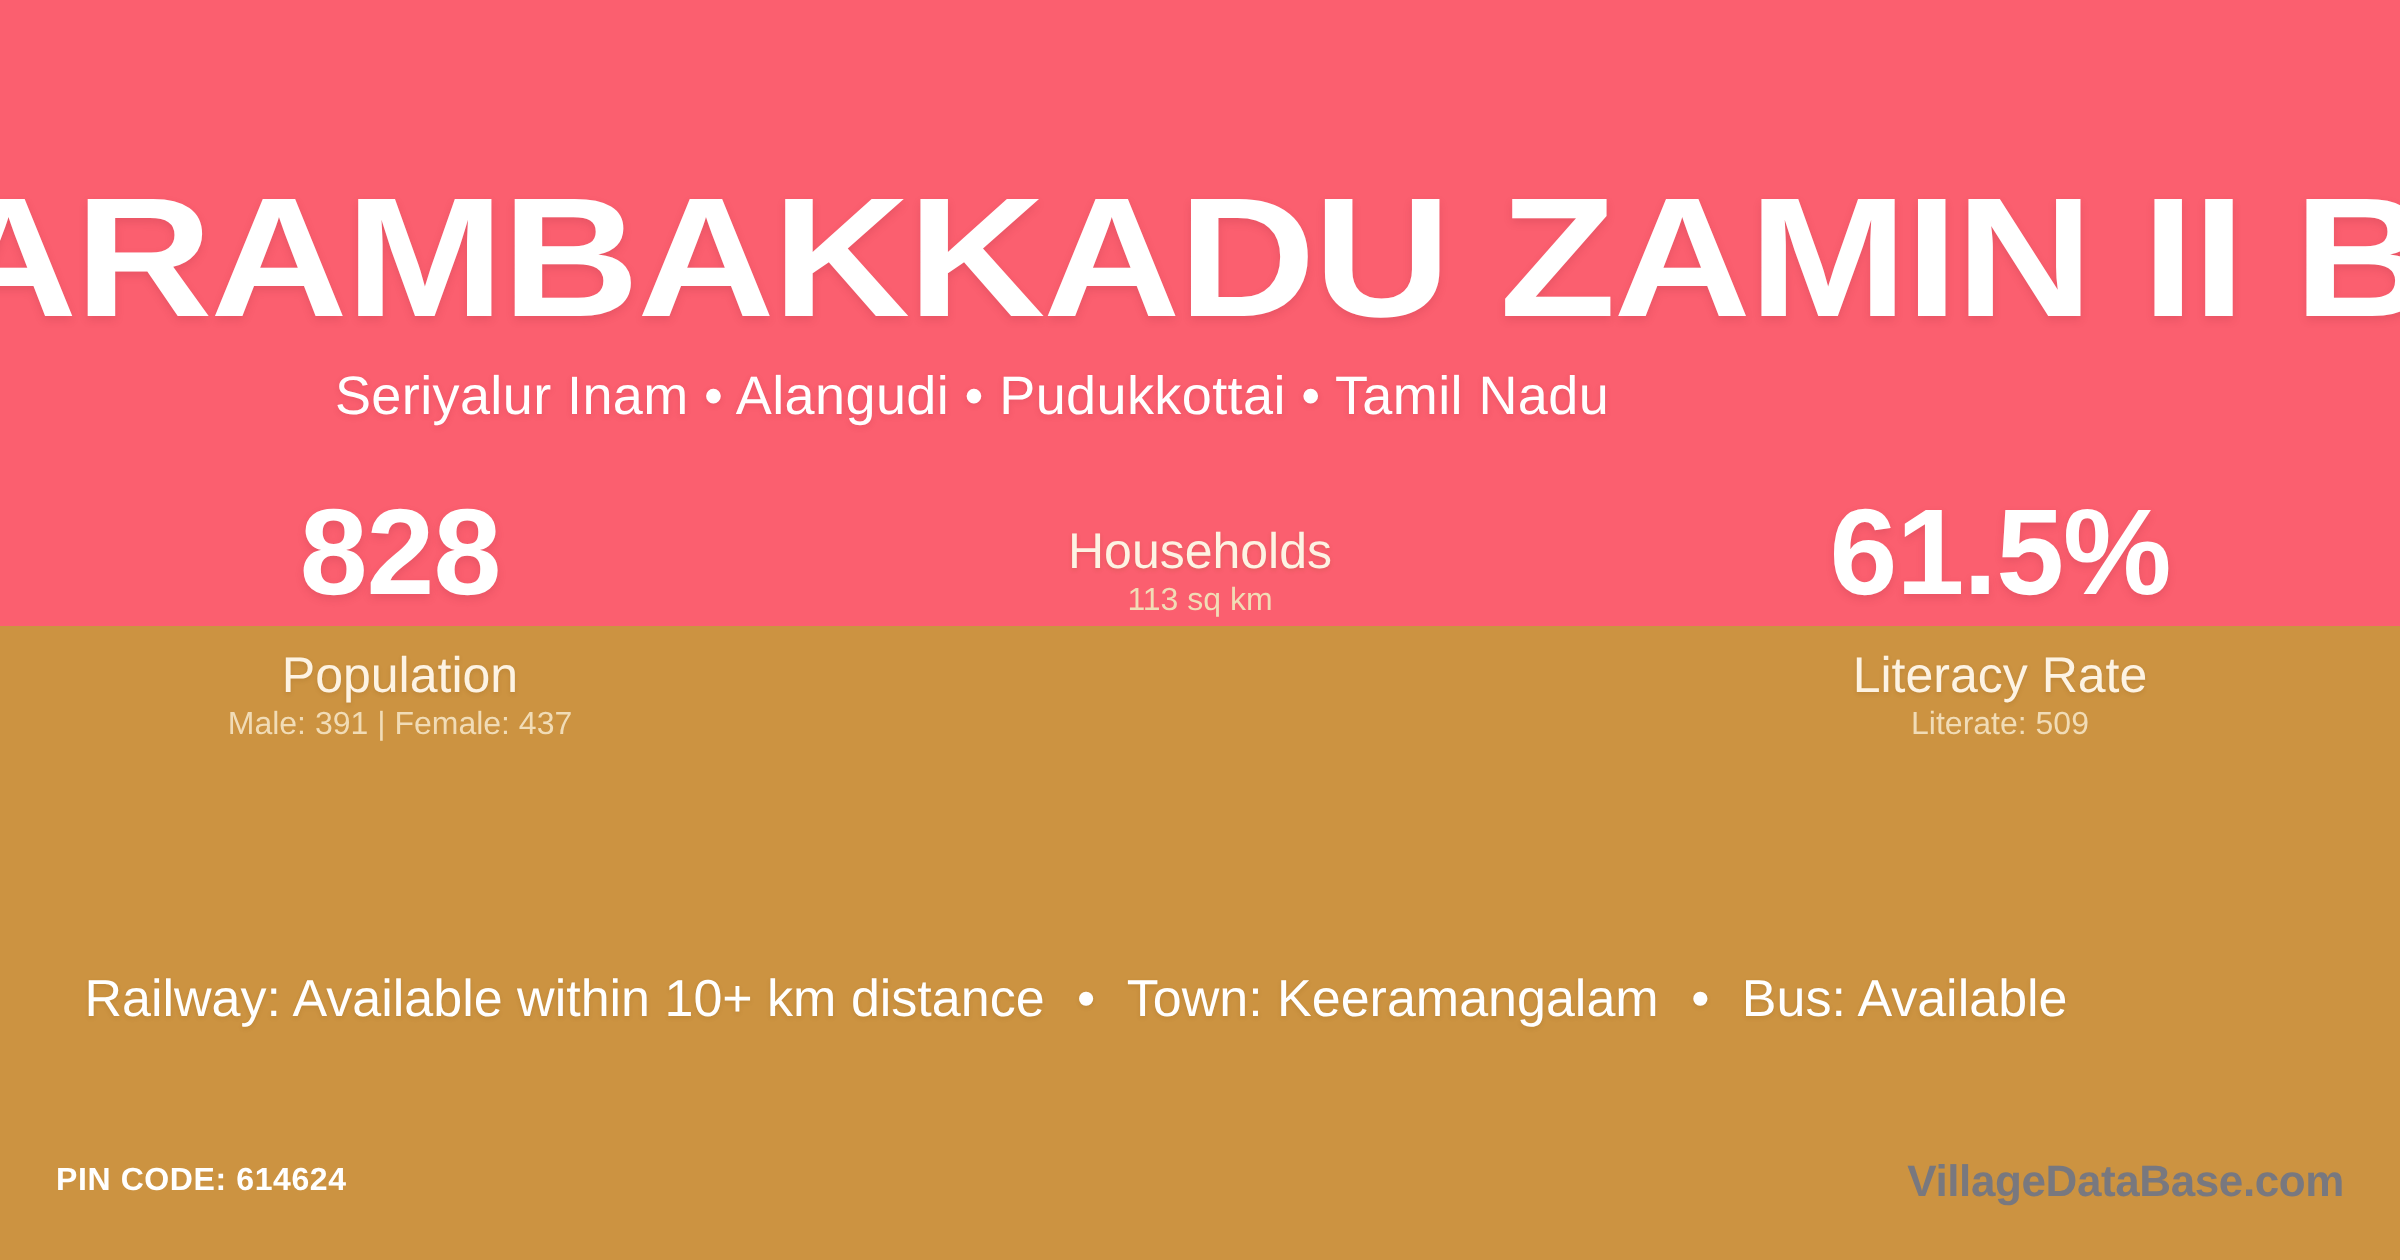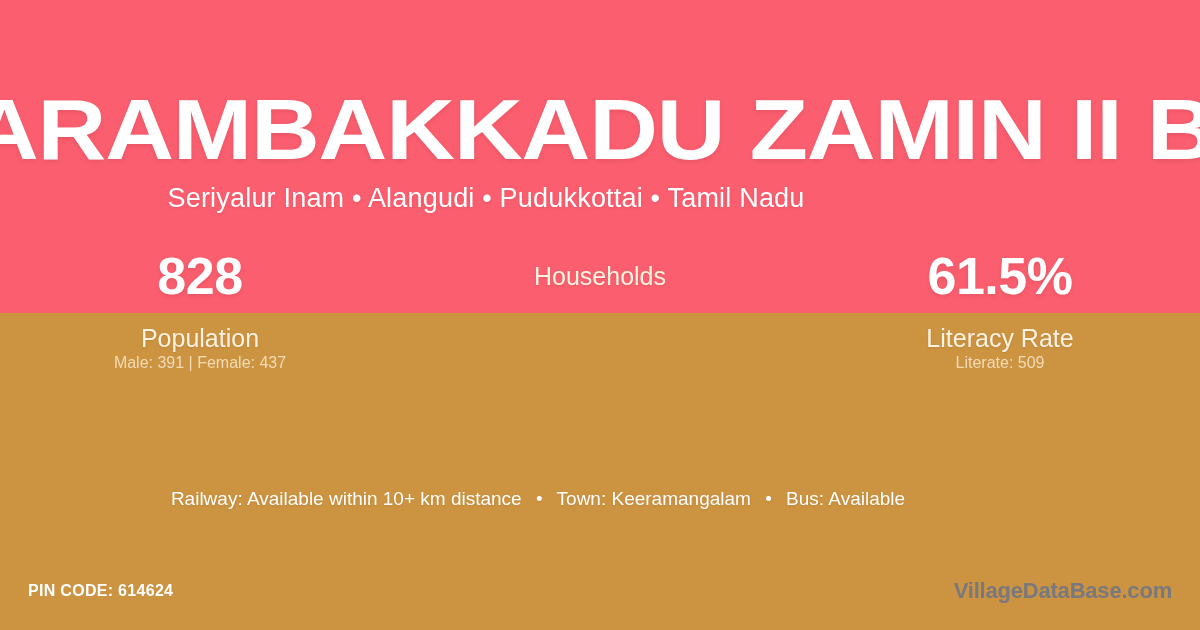--- a/index.html
+++ b/index.html
@@ -82,21 +82,21 @@
     left: 0;
     top: 245px;
     width: 1200px;
     display: flex;
   }
   .stat {
     flex: 1 1 0;
     text-align: center;
   }
   .stat-value {
-    font-size: 52px;
+    font-size: 61px;
     font-weight: bold;
     color: #ffffff;
     line-height: 62px;
     letter-spacing: -0.5px;
     text-shadow: 0 2px 4px rgba(150, 40, 55, 0.18);
   }
   .stat-label {
     margin-top: 16px;
     font-size: 25px;
     color: #fdf3e3;
@@ -109,21 +109,21 @@
     line-height: 20px;
   }
 
   
   .facilities {
     position: absolute;
     left: 0;
     top: 485px;
     width: 1076px;
     text-align: center;
-    font-size: 19px;
+    font-size: 26px;
     color: #ffffff;
     line-height: 28px;
     text-shadow: 0 1px 2px rgba(120, 80, 20, 0.16);
   }
   .facilities .sep {
     padding: 0 9px;
     color: #ffffff;
   }
 
   
@@ -170,20 +170,21 @@
   <div class="stats">
 
     <div class="stat">
       <div class="stat-value">828</div>
       <div class="stat-label">Population</div>
       <div class="stat-sub">Male: 391 | Female: 437</div>
     </div>
 
     <div class="stat">
       <div class="stat-label">Households</div>
+      <div class="stat-sub">113 sq km</div>
     </div>
 
     <div class="stat">
       <div class="stat-value">61.5%</div>
       <div class="stat-label">Literacy Rate</div>
       <div class="stat-sub">Literate: 509</div>
     </div>
 
   </div>
 

